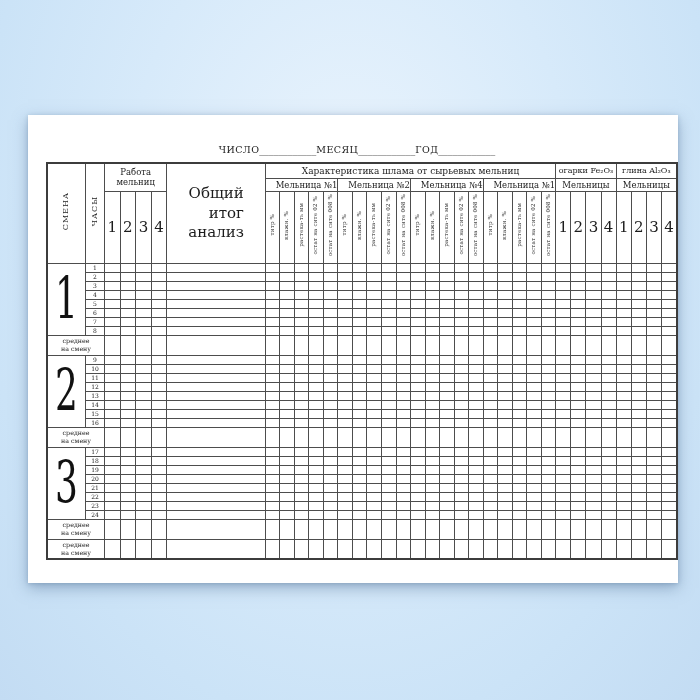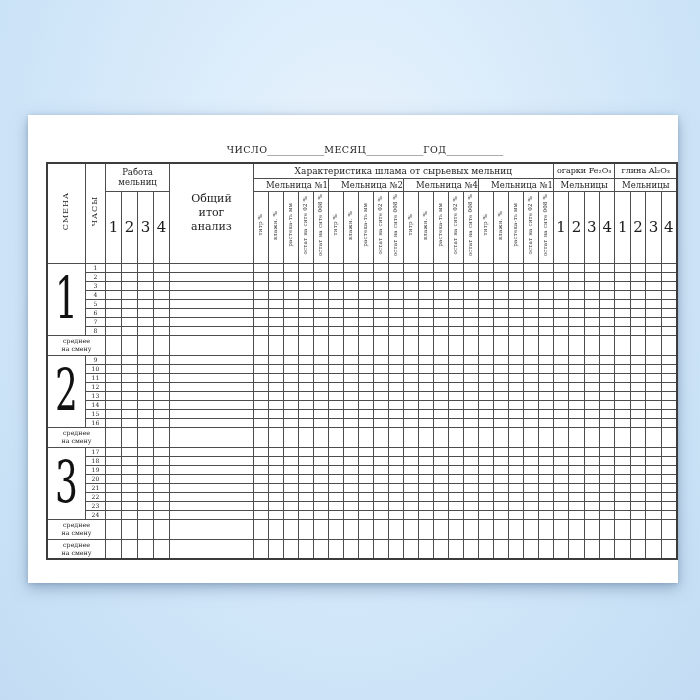--- a/index.html
+++ b/index.html
@@ -11,41 +11,41 @@
   .scene{
     position:relative;width:700px;height:700px;
     background:radial-gradient(ellipse at 50% 30%, #eaf4fd 0%, #d7eafa 45%, #cbe3f7 75%, #c3dcf3 100%);
   }
   .page{
     position:absolute;left:28px;top:115px;width:650px;height:468px;
     background:#ffffff;
     box-shadow:0 5px 14px rgba(90,120,155,.5), 0 1px 4px rgba(90,120,155,.35);
   }
   .date-line{
-    position:absolute;top:29px;left:12px;width:100%;
+    position:absolute;top:29px;left:4px;width:100%;
     text-align:center;font-size:9.5px;color:#222;letter-spacing:.4px;white-space:nowrap;
   }
   .date-line .blank{letter-spacing:0;}
   table.log{
     position:absolute;left:18px;top:47px;
     border-collapse:collapse;table-layout:fixed;
     border:2px solid #3c3c3c;
     color:#1c1c1c;
   }
   th,td{border:1px solid #4d4d4d;padding:0;font-weight:normal;overflow:hidden;}
   thead tr.hr1{height:15px;}
   thead tr.hr2{height:13px;}
   thead tr.hr3{height:72px;}
   th{text-align:center;vertical-align:middle;}
   .t-group{font-size:9px;}
   .t-rabota{font-size:8.5px;margin-left:27px;}
   .t-mill{font-size:8.5px;text-align:right;}
   .t-ore{font-size:8px;}
   .t-melnitsy{font-size:8.5px;}
-  .t-obshchiy{font-size:11px;line-height:1.3;padding:0 21px;}
+  .t-obshchiy{font-size:15px;line-height:1.3;padding:0 21px;text-align:right;}
   .vtext{
     display:inline-block;writing-mode:vertical-rl;transform:rotate(180deg);
     font-size:8px;letter-spacing:1px;white-space:nowrap;line-height:1;
   }
   .vtext-small{
     display:inline-block;writing-mode:vertical-rl;transform:rotate(180deg);
     font-size:5.5px;white-space:nowrap;line-height:1;letter-spacing:.2px;color:#2a2a2a;
   }
   .big-num{font-size:15px;}
   tbody tr.hour-row{height:9px;}

